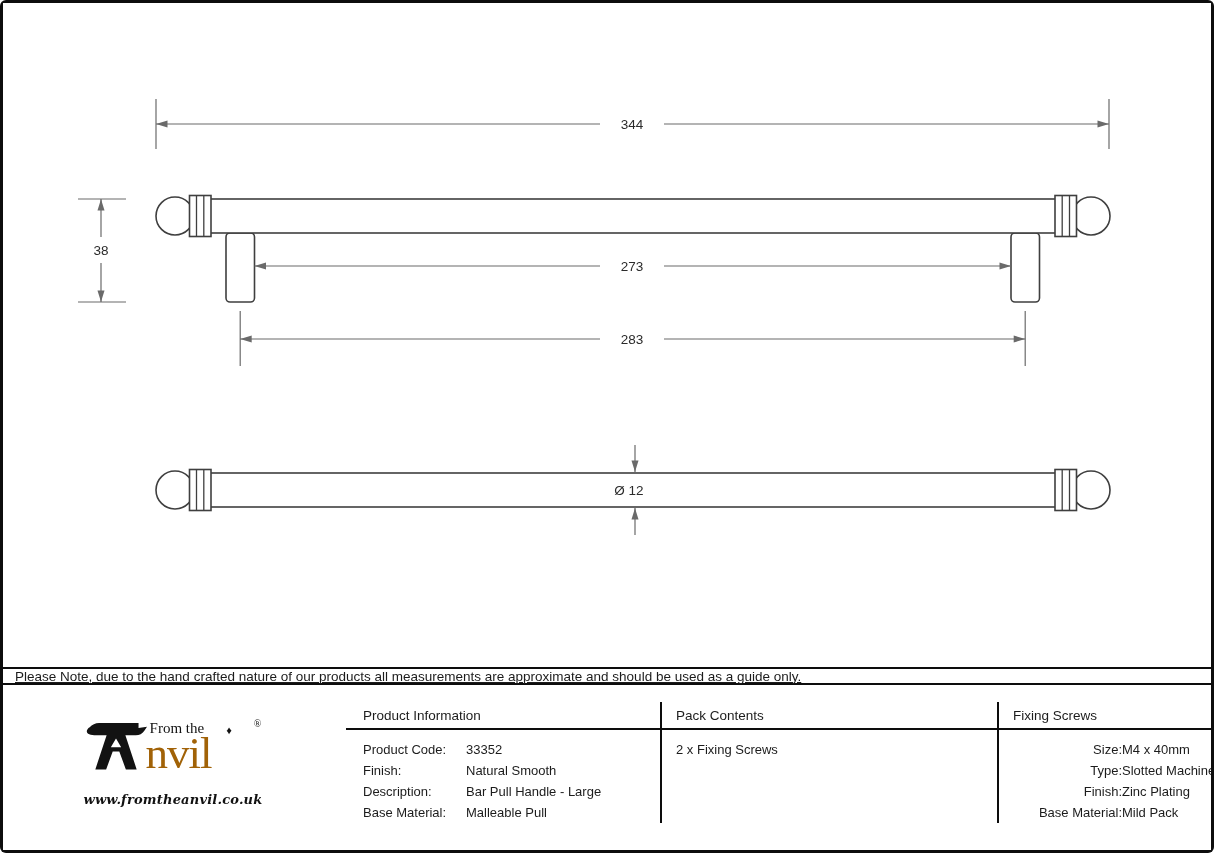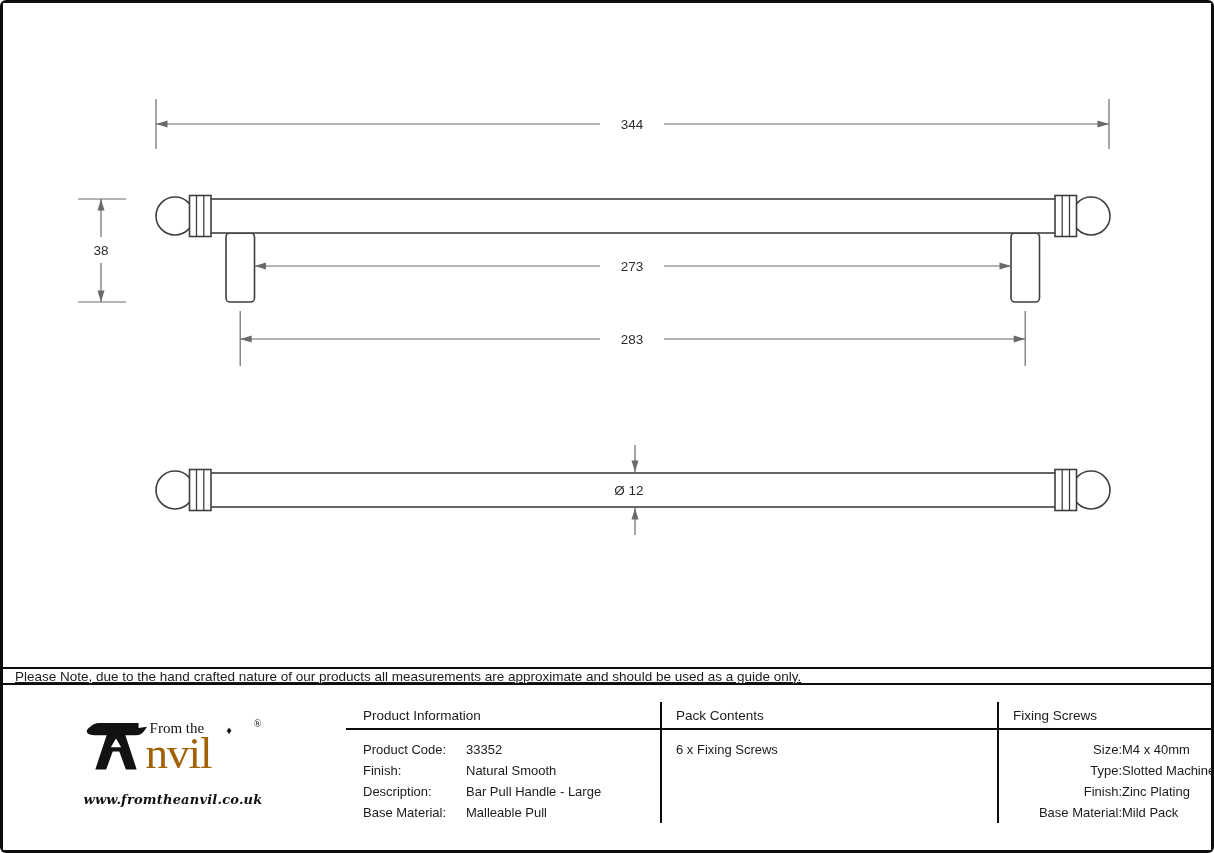--- a/index.html
+++ b/index.html
@@ -194,21 +194,21 @@
       </div>
       <div class="kv">
         <span class="k w103">Description:</span><span>Bar Pull Handle - Large</span>
       </div>
       <div class="kv">
         <span class="k w103">Base Material:</span><span>Malleable Pull</span>
       </div>
     </div>
 
     <div class="td pad14">
-      <div class="plain-row">6 x Fixing Screws</div>
+      <div class="plain-row">2 x Fixing Screws</div>
     </div>
 
     <div class="td pad14">
       <div class="kv">
         <span class="k w109">Size:</span><span>M4 x 40mm</span>
       </div>
       <div class="kv">
         <span class="k w109">Type:</span><span>Slotted Machine Screw</span>
       </div>
       <div class="kv">

